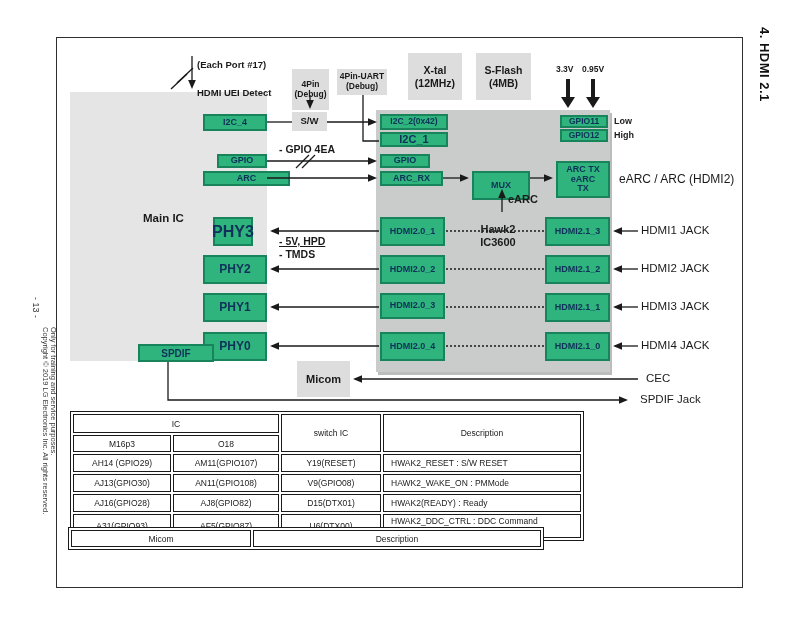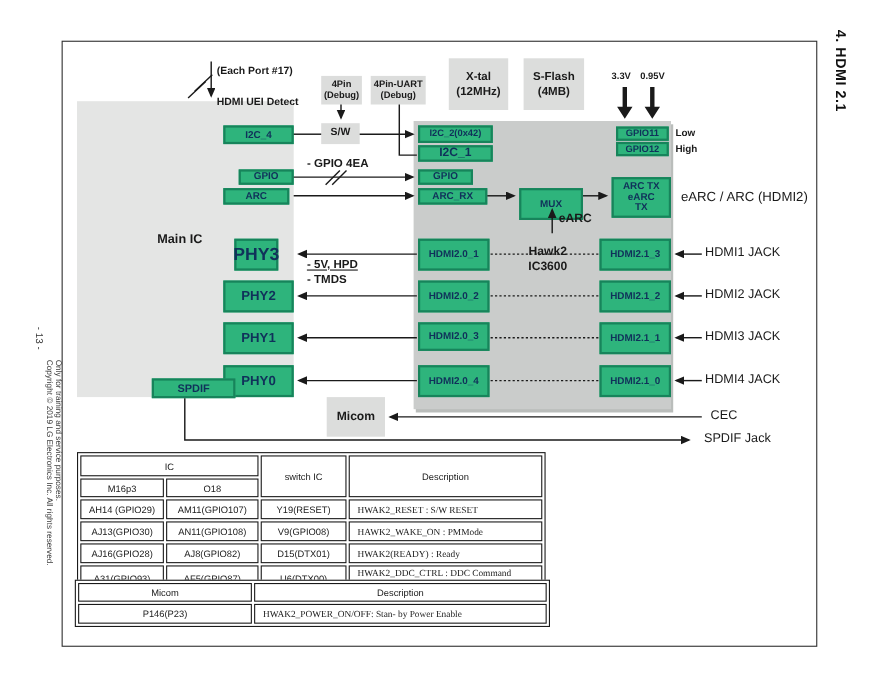--- a/index.html
+++ b/index.html
@@ -6,43 +6,43 @@
   body{width:808px;height:619px;position:relative;font-family:"Liberation Sans",sans-serif;color:#1a1a1a;overflow:hidden;}
   .abs{position:absolute;box-sizing:border-box;}
   .frame{border:1.5px solid #2f2f2f;}
   .vtext{position:absolute;transform:rotate(90deg);transform-origin:0 0;white-space:nowrap;}
   .gray{background:#dcdddc;display:flex;flex-direction:column;align-items:center;justify-content:center;font-weight:bold;color:#1a1a1a;text-align:center;line-height:1.15;}
   .green{background:#2eb47c;border:2px solid #17845b;display:flex;flex-direction:column;align-items:center;justify-content:center;font-weight:bold;color:#10315a;text-align:center;line-height:1.1;}
   .lbl{position:absolute;white-space:nowrap;}
   .b{font-weight:bold;}
   svg{position:absolute;left:0;top:0;}
   table{border-collapse:separate;border-spacing:2px;border:1.5px solid #1a1a1a;background:#fff;}
-  td{border:1.5px solid #1a1a1a;font-size:8.5px;text-align:center;vertical-align:middle;padding:1px 3px;}
-  td.left{text-align:left;padding-left:7px;font-family:Liberation Serif, serif;}
+  td{border:1.5px solid #1a1a1a;font-size:8.5px;text-align:center;vertical-align:middle;padding:1px 14px;}
+  td.left{text-align:left;padding-left:7px;}
 </style>
 </head>
 <body>
 
 <div class="abs frame" style="left:56px;top:37px;width:687px;height:551px;"></div>
 
 <div class="vtext b" style="left:772px;top:27px;font-size:13px;color:#101010;letter-spacing:0.5px;">4. HDMI 2.1</div>
 <div class="vtext" style="left:41px;top:297px;font-size:9px;color:#333;">- 13 -</div>
 <div class="vtext" style="left:50px;top:327px;font-size:7.5px;color:#3a3a3a;">Copyright © 2019 LG Electronics Inc. All rights reserved.</div>
 <div class="vtext" style="left:58px;top:327px;font-size:7.5px;color:#3a3a3a;">Only for training and service purposes.</div>
 
 <div class="abs" style="left:70px;top:92px;width:197px;height:269px;background:#e4e5e4;"></div>
 <div class="abs" style="left:376px;top:110px;width:234px;height:262px;background:#cacccb;box-shadow:2px 3px 0 rgba(130,134,132,.55);"></div>
 
 <div class="lbl b" style="left:143px;top:212px;font-size:11.5px;">Main IC</div>
 <div class="lbl b" style="left:469px;top:223px;width:58px;text-align:center;font-size:11px;line-height:1.2;">
   <div>Hawk2</div>
   <div>IC3600</div>
 </div>
 
-<div class="abs gray" style="left:292px;top:69px;width:37px;height:26px;font-size:8.5px;">
+<div class="abs gray" style="left:292px;top:69px;width:37px;height:41px;font-size:8.5px;">
   <span>4Pin</span>
   <span>(Debug)</span>
 </div>
 <div class="abs gray" style="left:337px;top:69px;width:50px;height:26px;font-size:8.5px;">
   <span>4Pin-UART</span>
   <span>(Debug)</span>
 </div>
 <div class="abs gray" style="left:292px;top:112px;width:35px;height:19px;font-size:9.5px;">
   <span>S/W</span>
 </div>
@@ -53,21 +53,21 @@
 <div class="abs gray" style="left:476px;top:53px;width:55px;height:47px;font-size:10.5px;">
   <span>S-Flash</span>
   <span>(4MB)</span>
 </div>
 <div class="abs gray" style="left:297px;top:361px;width:53px;height:36px;font-size:11px;">
   <span>Micom</span>
 </div>
 
 <div class="abs green" style="left:203px;top:114px;width:64px;height:17px;font-size:9px;">I2C_4</div>
 <div class="abs green" style="left:217px;top:154px;width:50px;height:14px;font-size:9px;">GPIO</div>
-<div class="abs green" style="left:203px;top:171px;width:60px;height:15px;font-size:9px;">ARC</div>
+<div class="abs green" style="left:203px;top:171px;width:87px;height:15px;font-size:9px;">ARC</div>
 <div class="abs green" style="left:213px;top:217px;width:40px;height:29px;font-size:16px;">PHY3</div>
 <div class="abs green" style="left:203px;top:255px;width:64px;height:29px;font-size:12px;">PHY2</div>
 <div class="abs green" style="left:203px;top:293px;width:64px;height:29px;font-size:12px;">PHY1</div>
 <div class="abs green" style="left:203px;top:332px;width:64px;height:29px;font-size:12px;">PHY0</div>
 <div class="abs green" style="left:138px;top:344px;width:76px;height:18px;font-size:10px;">SPDIF</div>
 
 <div class="abs green" style="left:380px;top:114px;width:68px;height:16px;font-size:8.5px;">I2C_2(0x42)</div>
 <div class="abs green" style="left:380px;top:132px;width:68px;height:15px;font-size:11px;">I2C_1</div>
 <div class="abs green" style="left:380px;top:154px;width:50px;height:14px;font-size:9px;">GPIO</div>
 <div class="abs green" style="left:380px;top:171px;width:63px;height:15px;font-size:9px;">ARC_RX</div>
@@ -187,18 +187,14 @@
     </tr>
   </tbody>
 </table>
 
 <table class="abs" style="left:68px;top:527px;">
   <tbody>
     <tr>
       <td style="width:150px;height:13px;">Micom</td>
       <td style="width:258px;">Description</td>
     </tr>
-    <tr>
-      <td style="height:14px;">P146(P23)</td>
-      <td class="left">HWAK2_POWER_ON/OFF: Stan- by Power Enable</td>
-    </tr>
   </tbody>
 </table>
 
 </body></html>

